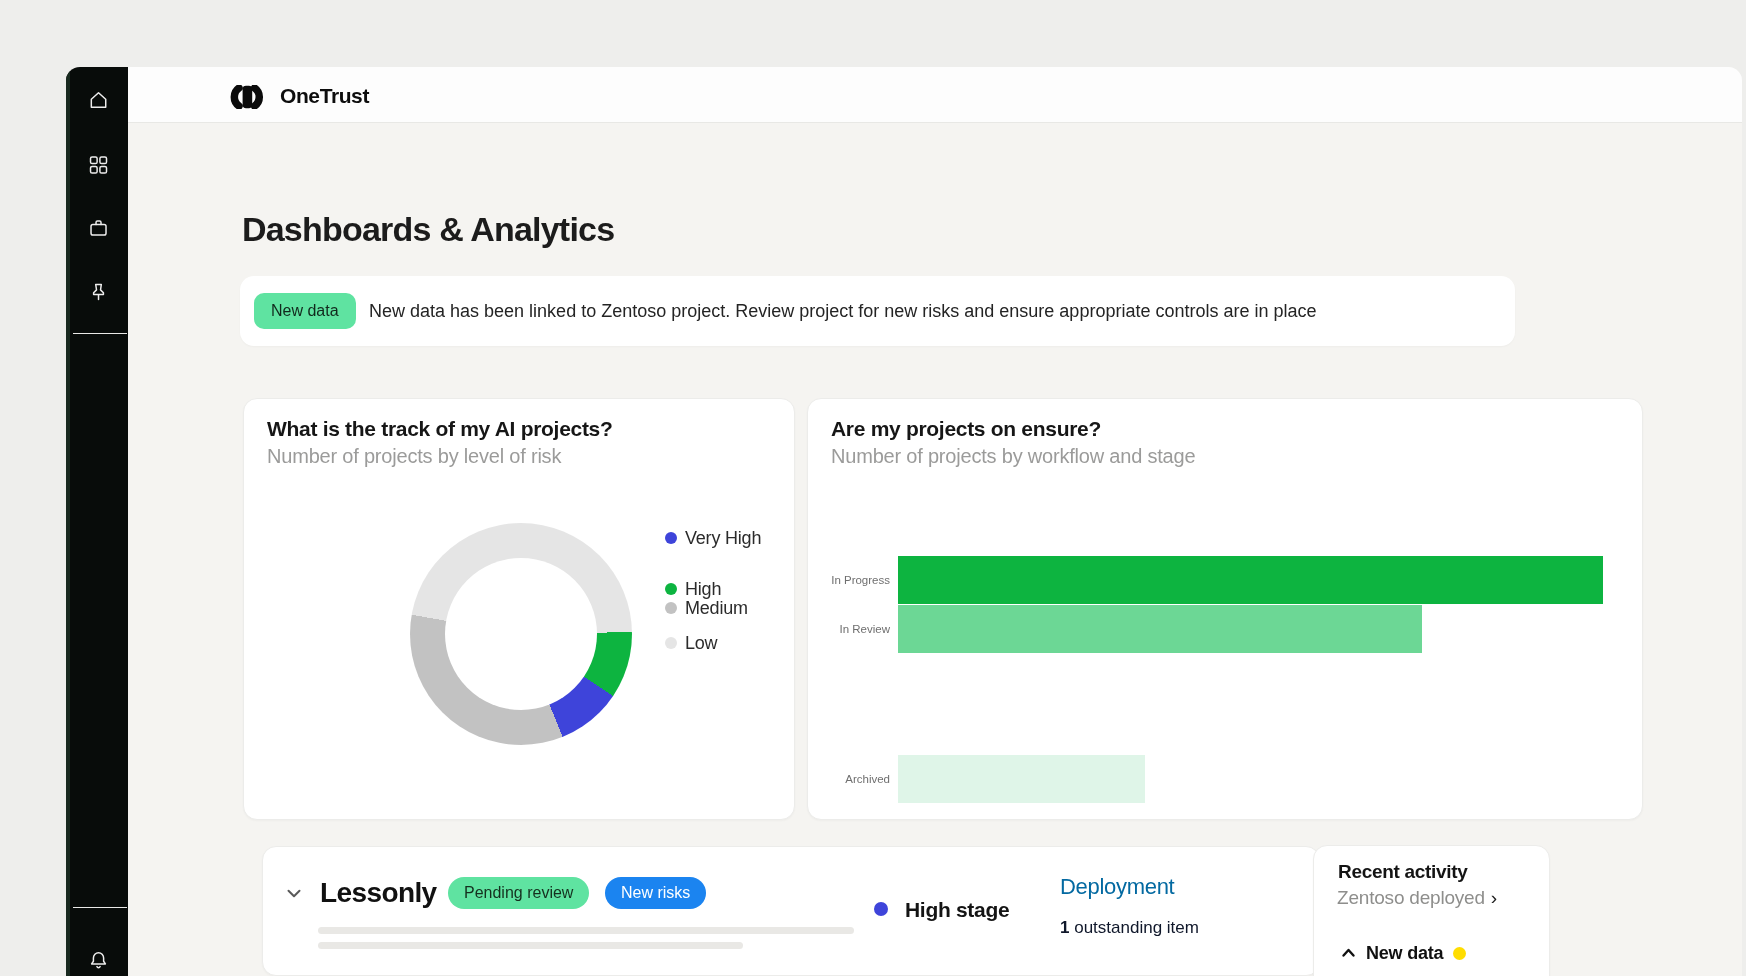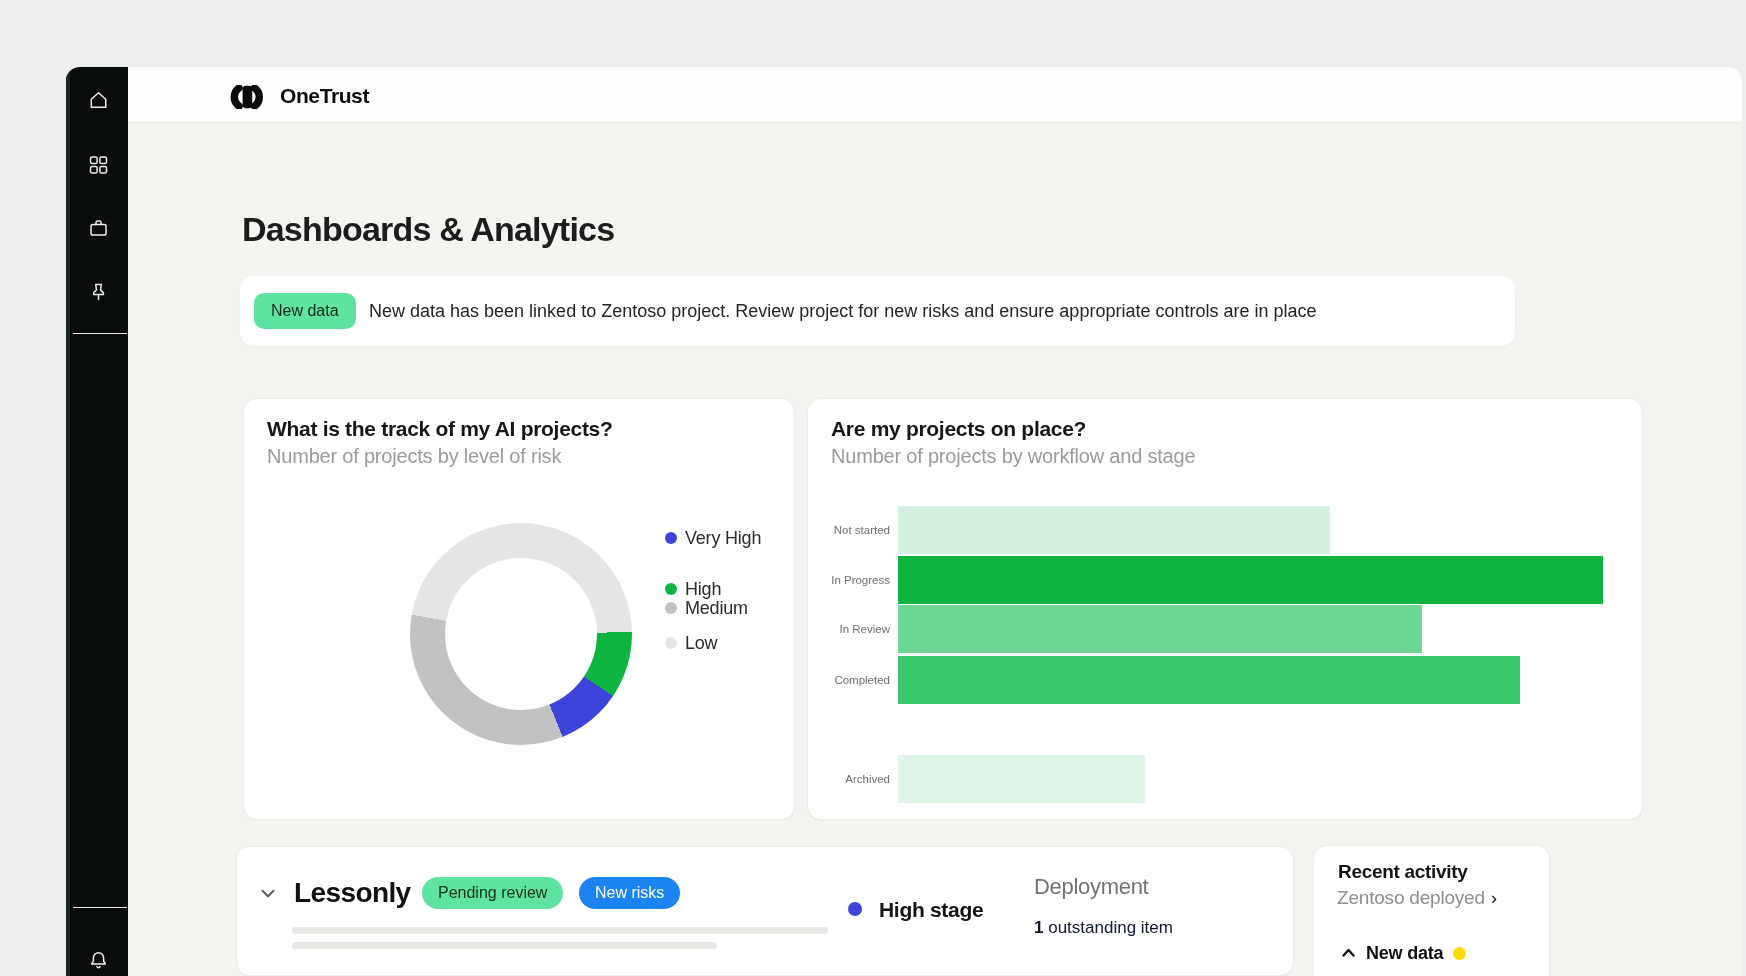--- a/index.html
+++ b/index.html
@@ -51,33 +51,33 @@
   .legend-dot { width:12px; height:12px; border-radius:50%; flex:0 0 auto; }
   .legend-label { font-size:18px; color:#2b2b2b; letter-spacing:-0.2px; }
 
   
   .bar-row { position:absolute; left:0; width:100%; height:48px; }
   .bar-label { position:absolute; left:0; top:0; width:82px; height:48px; line-height:48px;
                text-align:right; font-size:11.5px; color:#6f6f6f; }
   .bar { position:absolute; left:90px; top:0; height:48px; }
 
   
-  #project-card { left:108px; top:723px; width:1058px; height:130px; }
+  #project-card { left:134px; top:723px; width:1058px; height:130px; }
   #proj-chevron { position:absolute; left:20px; top:35px; width:22px; height:22px; cursor:pointer; }
   #proj-chevron svg { width:22px; height:22px; stroke:#5a5a5a; fill:none; stroke-width:2.2; stroke-linecap:round; stroke-linejoin:round; }
   #proj-name { position:absolute; left:57px; top:29px; font-size:28px; line-height:34px; font-weight:bold; color:#111; letter-spacing:-0.6px; }
   .pill { position:absolute; top:30px; height:32px; border-radius:16px; font-size:16px; line-height:32px; padding:0 16px; }
   #pill-0 { left:185px; }
   #pill-1 { left:342px; }
   .skel { position:absolute; left:55px; height:7px; border-radius:3.5px; background:#e9e8e5; }
   #skel-1 { top:80px; width:536px; }
   #skel-2 { top:95px; width:425px; }
   #risk-dot { position:absolute; left:611px; top:55px; width:14px; height:14px; border-radius:50%; }
   #risk-label { position:absolute; left:642px; top:51px; font-size:21px; font-weight:bold; color:#141414; letter-spacing:-0.3px; }
-  #stage-name { position:absolute; left:797px; top:27px; font-size:22px; color:#737373; letter-spacing:-0.3px; }
+  #stage-name { position:absolute; left:797px; top:27px; font-size:22px; color:#0369a1; letter-spacing:-0.3px; }
   #stage-items { position:absolute; left:797px; top:71px; font-size:17px; color:#0f172a; }
   #stage-items b { font-weight:bold; }
 
   
   #activity-card { left:1185px; top:722px; width:237px; height:280px; }
   #activity-title { position:absolute; left:24px; top:15px; font-size:19px; font-weight:bold; color:#141414; letter-spacing:-0.3px; }
   #activity-link { position:absolute; left:23px; top:41px; font-size:19px; color:#8e8e8c; cursor:pointer; letter-spacing:-0.2px; }
   #activity-link .chev { color:#1a1a1a; font-size:19px; margin-left:6px; }
   .act-row { position:absolute; left:27px; height:20px; display:flex; align-items:center; gap:10px; cursor:pointer; }
   .act-row svg { width:15px; height:11px; stroke:#111; fill:none; stroke-width:2.4; stroke-linecap:round; stroke-linejoin:round; }
@@ -165,37 +165,29 @@
           <span class="legend-dot" style="background: rgb(194, 194, 194);"></span>
           <span class="legend-label">Medium</span>
         </div>
         <div class="legend-item" style="top:233px">
           <span class="legend-dot" style="background: rgb(229, 229, 229);"></span>
           <span class="legend-label">Low</span>
         </div>
       </section>
 
       <section class="card" id="track-card">
-        <h2 class="card-title">Are my projects on place?</h2>
+        <h2 class="card-title">Are my projects on ensure?</h2>
         <div class="card-sub">Number of projects by workflow and stage</div>
-        <div class="bar-row" style="top:107px">
-          <span class="bar-label">Not started</span>
-          <div class="bar" style="width: 432px; background: rgb(214, 241, 224);"></div>
-        </div>
         <div class="bar-row" style="top:157px">
           <span class="bar-label">In Progress</span>
           <div class="bar" style="width: 705px; background: rgb(13, 180, 64);"></div>
         </div>
         <div class="bar-row" style="top:206px">
           <span class="bar-label">In Review</span>
           <div class="bar" style="width: 524px; background: rgb(108, 215, 149);"></div>
-        </div>
-        <div class="bar-row" style="top:257px">
-          <span class="bar-label">Completed</span>
-          <div class="bar" style="width: 622px; background: rgb(59, 199, 108);"></div>
         </div>
         <div class="bar-row" style="top:356px">
           <span class="bar-label">Archived</span>
           <div class="bar" style="width: 247px; background: rgb(223, 245, 232);"></div>
         </div>
       </section>
 
       <section class="card" id="project-card">
         <span id="proj-chevron">
           <span><svg viewBox="0 0 24 24">

